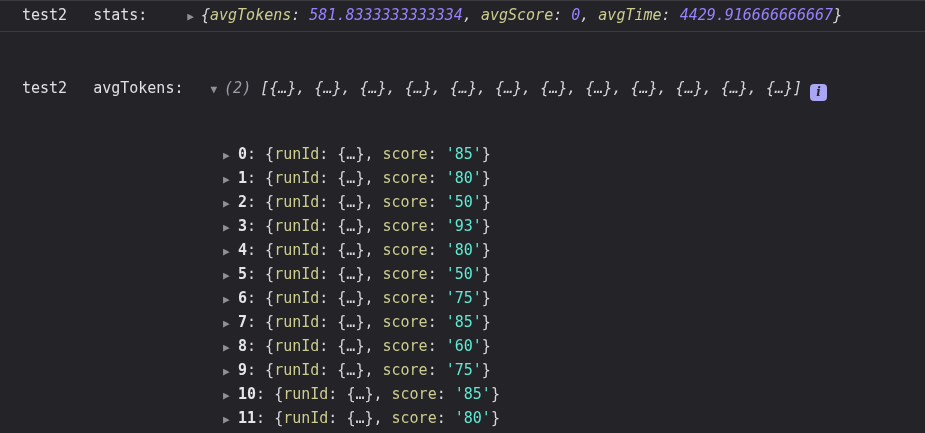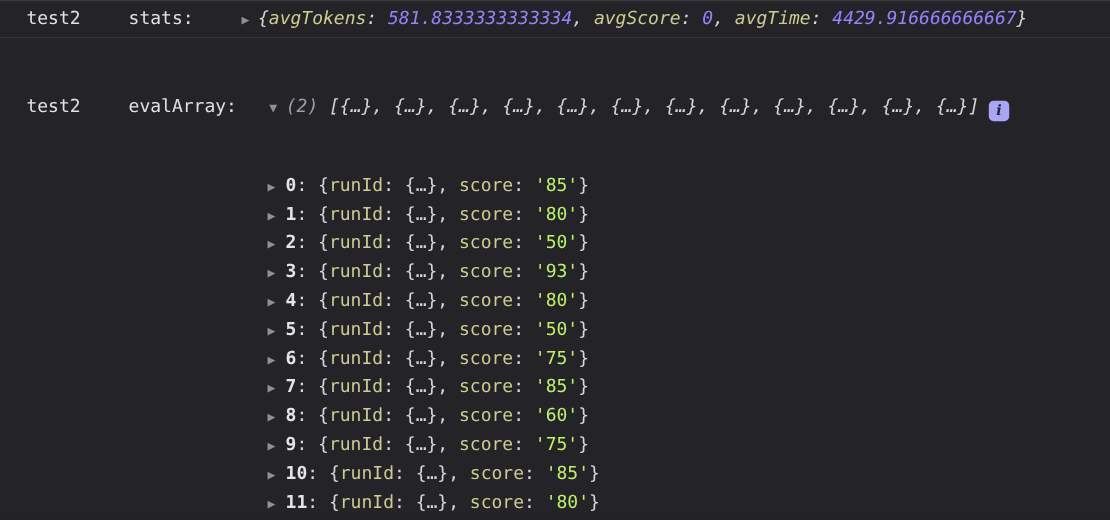--- a/index.html
+++ b/index.html
@@ -12,32 +12,32 @@
   .console{width:925px;}
   .msg{
     background:#242428;
     border-bottom:1px solid #3a3a3e;
     padding:4px 8px 4px 22px;
     white-space:pre;
     line-height:20px;
   }
   .msg.first{border-top:1px solid #3a3a3e;}
   .msg.expanded{padding-bottom:2px;}
-  .tag{margin-right:40px;}
+  .tag{margin-right:26px;}
   .tri{
     color:#8e9296;font-size:11px;display:inline-block;
     vertical-align:baseline;cursor:pointer;
   }
   .tri.row1{margin-left:40px;margin-right:7px;}
   .tri.row2{margin-left:27px;margin-right:7px;}
   .italic{font-style:italic;}
   .punct{color:#d7d7db;}
   .key{color:#cdcd90;}
   .num{color:#9980ff;}
-  .str{color:#bef264;}
+  .str{color:#5eead4;}
   .count{color:#9aa0a6;font-style:italic;}
   .arr-preview{color:#d7d7db;font-style:italic;margin-left:9px;}
   .info-badge{
     display:inline-block;width:17px;height:17px;margin-left:8px;
     background:#a9a6f5;color:#26262b;border-radius:4px;
     font-family:"DejaVu Serif","Liberation Serif",serif;
     font-style:italic;font-weight:bold;font-size:12px;
     line-height:17px;text-align:center;vertical-align:-3px;cursor:pointer;
   }
   .tree{margin-left:201px;}
@@ -48,17 +48,17 @@
   .preview-line{line-height:24px;}
 </style>
 </head>
 <body>
 
 <div class="console">
 
   <div class="msg first"><span class="tag">test2</span><span>stats:</span><span class="tri row1">▶</span><span class="italic"><span class="punct">{</span><span class="key">avgTokens</span><span class="punct">: </span><span class="num">581.8333333333334</span><span class="punct">, </span><span class="key">avgScore</span><span class="punct">: </span><span class="num">0</span><span class="punct">, </span><span class="key">avgTime</span><span class="punct">: </span><span class="num">4429.916666666667</span><span class="punct">}</span></span></div>
 
   <div class="msg expanded">
-    <div class="preview-line"><span class="tag">test2</span><span>evalArray:</span><span class="tri row2">▼</span><span class="count">(2)</span><span class="arr-preview">[{…}, {…}, {…}, {…}, {…}, {…}, {…}, {…}, {…}, {…}, {…}, {…}]</span><span class="info-badge">i</span></div>
+    <div class="preview-line"><span class="tag">test2</span><span>avgTokens:</span><span class="tri row2">▼</span><span class="count">(2)</span><span class="arr-preview">[{…}, {…}, {…}, {…}, {…}, {…}, {…}, {…}, {…}, {…}, {…}, {…}]</span><span class="info-badge">i</span></div>
     <div class="tree"><div class="tree-row"><span class="tri">▶</span><span class="idx">0</span><span class="punct">: </span><span class="punct">{</span><span class="key">runId</span><span class="punct">: </span><span class="punct">{…}</span><span class="punct">, </span><span class="key">score</span><span class="punct">: </span><span class="str">'85'</span><span class="punct">}</span></div><div class="tree-row"><span class="tri">▶</span><span class="idx">1</span><span class="punct">: </span><span class="punct">{</span><span class="key">runId</span><span class="punct">: </span><span class="punct">{…}</span><span class="punct">, </span><span class="key">score</span><span class="punct">: </span><span class="str">'80'</span><span class="punct">}</span></div><div class="tree-row"><span class="tri">▶</span><span class="idx">2</span><span class="punct">: </span><span class="punct">{</span><span class="key">runId</span><span class="punct">: </span><span class="punct">{…}</span><span class="punct">, </span><span class="key">score</span><span class="punct">: </span><span class="str">'50'</span><span class="punct">}</span></div><div class="tree-row"><span class="tri">▶</span><span class="idx">3</span><span class="punct">: </span><span class="punct">{</span><span class="key">runId</span><span class="punct">: </span><span class="punct">{…}</span><span class="punct">, </span><span class="key">score</span><span class="punct">: </span><span class="str">'93'</span><span class="punct">}</span></div><div class="tree-row"><span class="tri">▶</span><span class="idx">4</span><span class="punct">: </span><span class="punct">{</span><span class="key">runId</span><span class="punct">: </span><span class="punct">{…}</span><span class="punct">, </span><span class="key">score</span><span class="punct">: </span><span class="str">'80'</span><span class="punct">}</span></div><div class="tree-row"><span class="tri">▶</span><span class="idx">5</span><span class="punct">: </span><span class="punct">{</span><span class="key">runId</span><span class="punct">: </span><span class="punct">{…}</span><span class="punct">, </span><span class="key">score</span><span class="punct">: </span><span class="str">'50'</span><span class="punct">}</span></div><div class="tree-row"><span class="tri">▶</span><span class="idx">6</span><span class="punct">: </span><span class="punct">{</span><span class="key">runId</span><span class="punct">: </span><span class="punct">{…}</span><span class="punct">, </span><span class="key">score</span><span class="punct">: </span><span class="str">'75'</span><span class="punct">}</span></div><div class="tree-row"><span class="tri">▶</span><span class="idx">7</span><span class="punct">: </span><span class="punct">{</span><span class="key">runId</span><span class="punct">: </span><span class="punct">{…}</span><span class="punct">, </span><span class="key">score</span><span class="punct">: </span><span class="str">'85'</span><span class="punct">}</span></div><div class="tree-row"><span class="tri">▶</span><span class="idx">8</span><span class="punct">: </span><span class="punct">{</span><span class="key">runId</span><span class="punct">: </span><span class="punct">{…}</span><span class="punct">, </span><span class="key">score</span><span class="punct">: </span><span class="str">'60'</span><span class="punct">}</span></div><div class="tree-row"><span class="tri">▶</span><span class="idx">9</span><span class="punct">: </span><span class="punct">{</span><span class="key">runId</span><span class="punct">: </span><span class="punct">{…}</span><span class="punct">, </span><span class="key">score</span><span class="punct">: </span><span class="str">'75'</span><span class="punct">}</span></div><div class="tree-row"><span class="tri">▶</span><span class="idx">10</span><span class="punct">: </span><span class="punct">{</span><span class="key">runId</span><span class="punct">: </span><span class="punct">{…}</span><span class="punct">, </span><span class="key">score</span><span class="punct">: </span><span class="str">'85'</span><span class="punct">}</span></div><div class="tree-row"><span class="tri">▶</span><span class="idx">11</span><span class="punct">: </span><span class="punct">{</span><span class="key">runId</span><span class="punct">: </span><span class="punct">{…}</span><span class="punct">, </span><span class="key">score</span><span class="punct">: </span><span class="str">'80'</span><span class="punct">}</span></div><div class="tree-row"><span class="tri-spacer"></span></div></div>
   </div>
 
 </div>
 
 </body></html>

